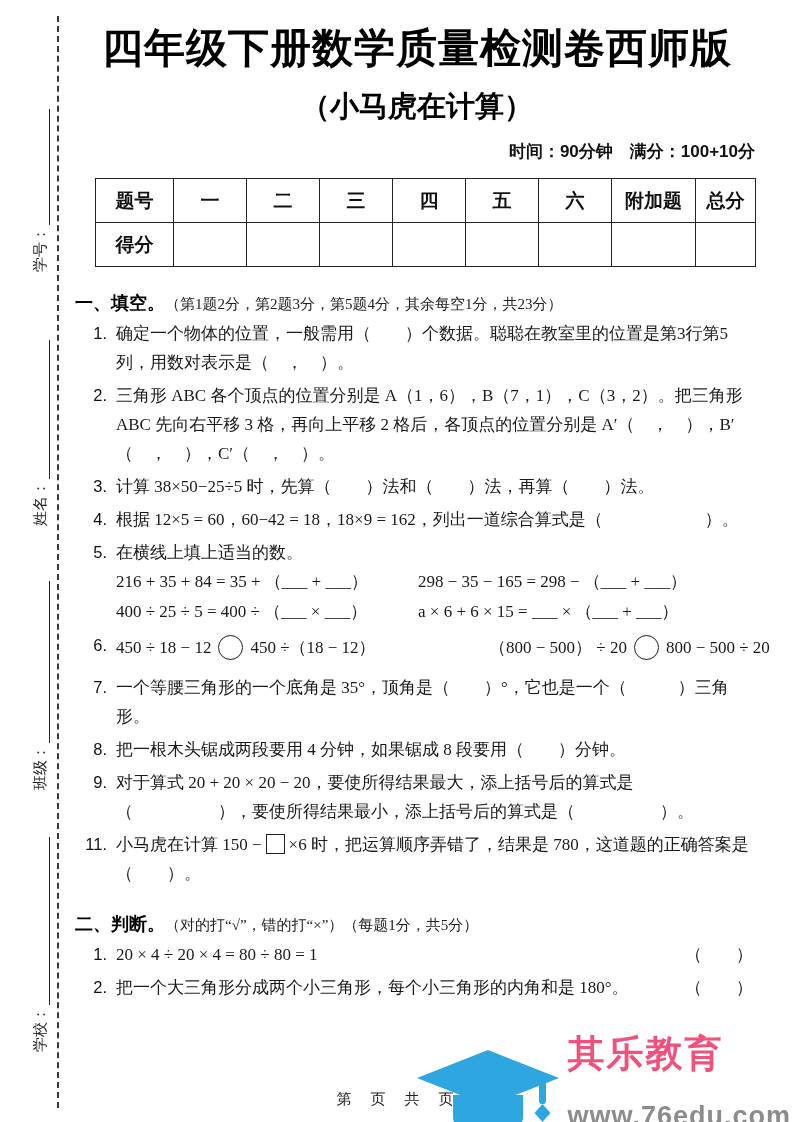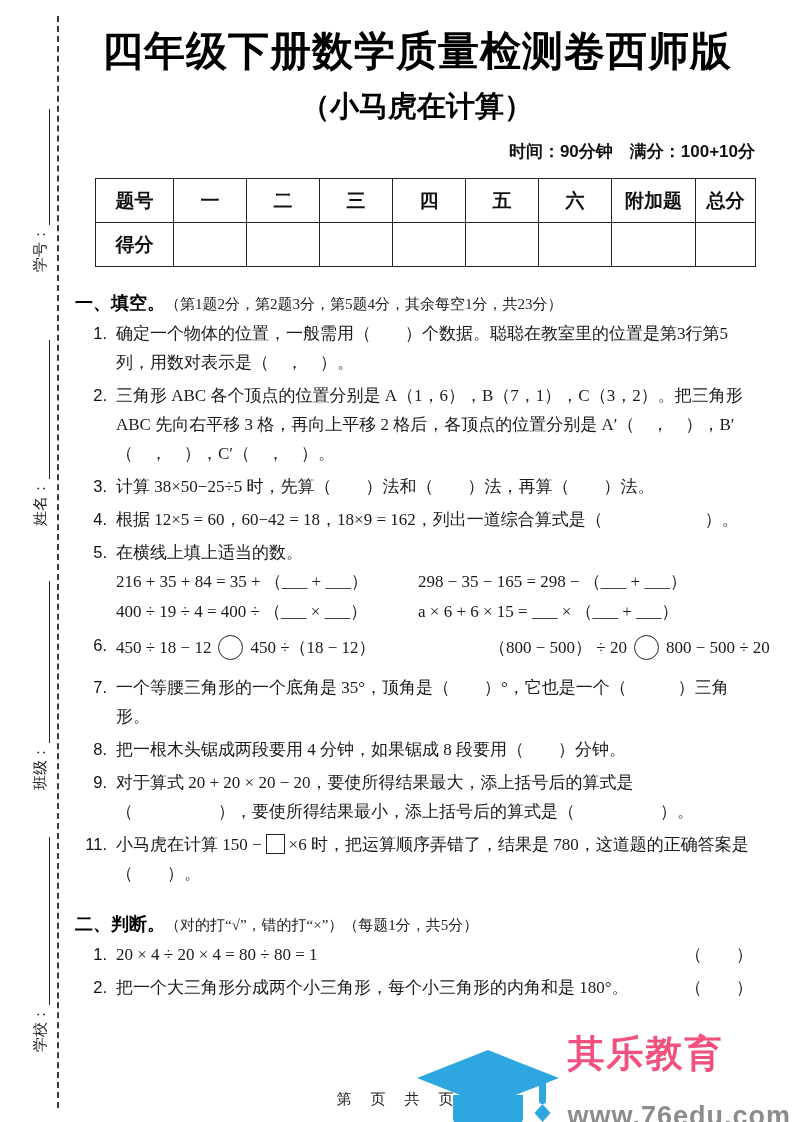--- a/index.html
+++ b/index.html
@@ -22,21 +22,21 @@
     position:absolute; left:26px; height:24px;
     transform:rotate(-90deg); transform-origin:0 0;
     display:flex; align-items:flex-end;
     font-family:"Liberation Sans", sans-serif;
     font-size:15px; color:#222; white-space:nowrap;
   }
   .side-field .uline { display:inline-block; border-bottom:1.5px solid #222; height:18px; margin-left:2px; }
   
   .main { position:absolute; left:75px; top:26px; width:684px; }
   .title {
-    text-align:center; font-family:Liberation Serif, serif;
+    text-align:center; font-family:Liberation Mono, monospace;
     font-weight:bold; font-size:41px; letter-spacing:1px; line-height:1.25; color:#000;
   }
   .subtitle {
     text-align:center; font-family:"Liberation Sans", sans-serif;
     font-weight:bold; font-size:29px; margin-top:10px; color:#000;
   }
   .meta {
     text-align:right; font-family:"Liberation Sans", sans-serif;
     font-weight:bold; font-size:17px; margin-top:13px; padding-right:4px; color:#111;
   }
@@ -191,21 +191,21 @@
 
     <div class="q">
       <span class="num">5.</span>
       <div class="body">
         <div>在横线上填上适当的数。</div>
         <div class="eqrow">
           <span class="eq-left">216 + 35 + 84 = 35 + （___ + ___）</span>
           <span>298 − 35 − 165 = 298 − （___ + ___）</span>
         </div>
         <div class="eqrow">
-          <span class="eq-left">400 ÷ 19 ÷ 4 = 400 ÷ （___ × ___）</span>
+          <span class="eq-left">400 ÷ 25 ÷ 5 = 400 ÷ （___ × ___）</span>
           <span>a × 6 + 6 × 15 = ___ × （___ + ___）</span>
         </div>
       </div>
     </div>
 
     <div class="q">
       <span class="num">6.</span>
       <div class="body">
         <div class="cmp-row">
           <span class="grp first">

